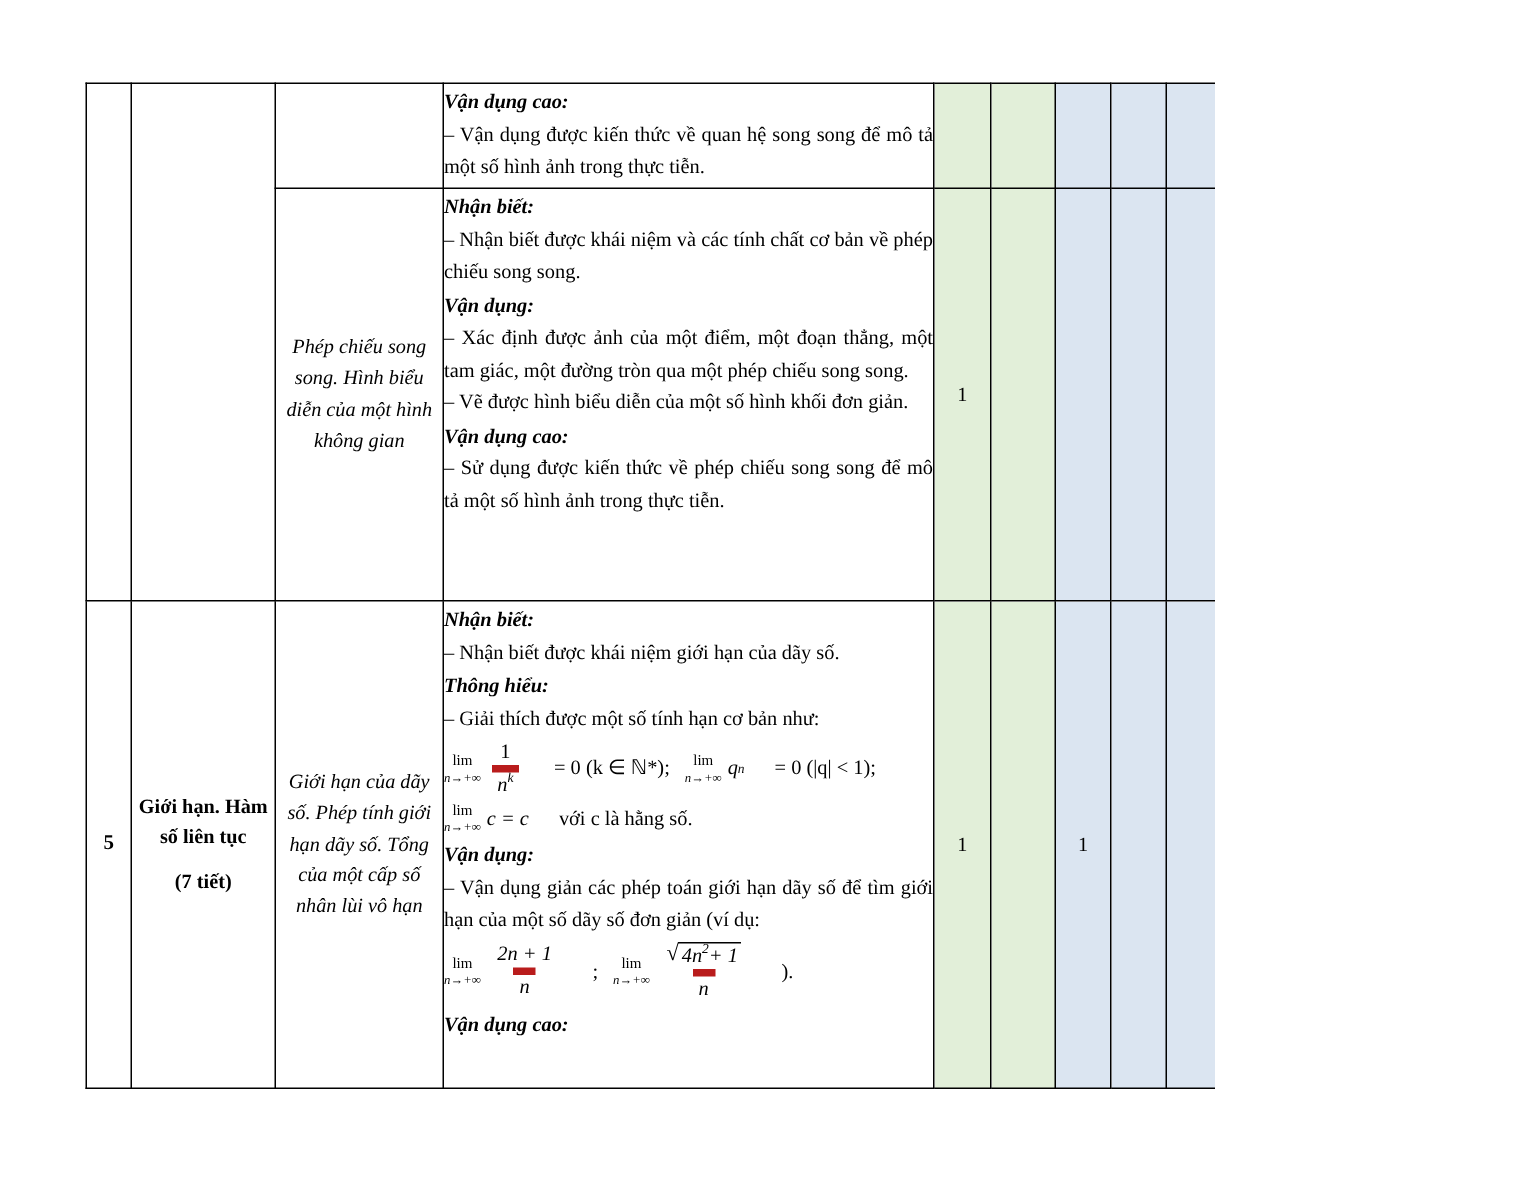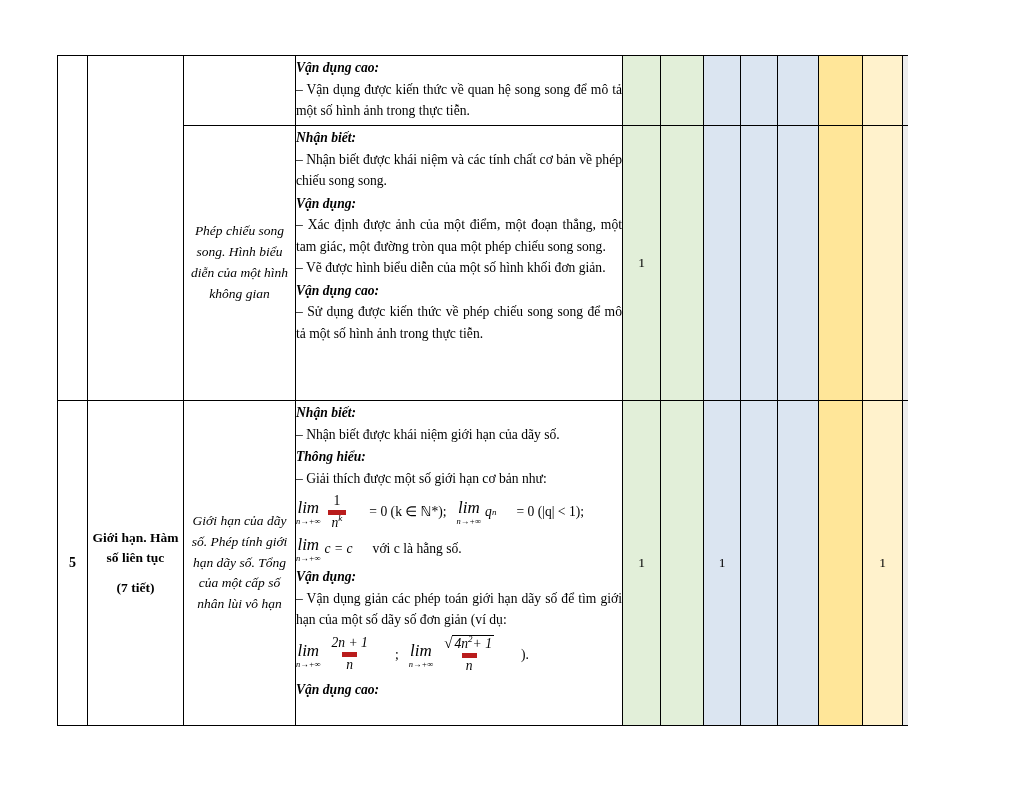--- a/index.html
+++ b/index.html
@@ -1,34 +1,34 @@
 <!DOCTYPE html>
 <html><head>
 <meta charset="utf-8">
 <style>
   html,body{margin:0;padding:0;}
   body{width:1024px;height:792px;background:#ffffff;font-family:"Liberation Serif",serif;color:#000;}
-  .page{position:relative;width:908px;height:792px;overflow:hidden;background:#fff;}
+  .page{position:relative;width:810px;height:792px;overflow:hidden;background:#fff;}
   table.matrix{position:absolute;left:57px;top:55px;width:933px;border-collapse:collapse;table-layout:fixed;}
   .matrix td{border:1px solid #000;padding:0;overflow:hidden;}
   tr.r1{height:70px;}
   tr.r2{height:275px;}
   tr.r3{height:325px;}
   .cell-num{text-align:center;vertical-align:middle;font-weight:bold;font-size:14px;}
   .cell-topic{text-align:center;vertical-align:middle;font-weight:bold;font-size:13.5px;line-height:1.5;padding:2px 3px;}
   .topic-sub{margin-top:10px;}
   .cell-subtopic{text-align:center;vertical-align:middle;font-style:italic;font-size:13.5px;line-height:1.55;padding:2px 5px;margin-left:32px;}
   .cell-content{vertical-align:top;font-size:13.6px;line-height:21.5px;padding:2px 7px 2px 9px;}
   .cell-content .h{font-weight:bold;font-style:italic;margin:1px 0 0;}
   .cell-content p.body{text-align:justify;margin:0;}
   .mark{vertical-align:middle;text-align:center;font-size:13.5px;}
   
   .mathline{display:flex;align-items:center;flex-wrap:wrap;margin:4px 0;font-size:13.6px;line-height:1.2;}
   .lim{display:inline-flex;flex-direction:column;align-items:center;margin-right:4px;line-height:1;}
-  .limword{font-size:17px;font-style:italic;}
+  .limword{font-size:10px;}
   .limsub{font-size:8.5px;margin-top:1px;font-style:italic;}
   .frac{display:inline-flex;flex-direction:column;align-items:center;margin:0 3px;line-height:1.25;}
   .fnum{padding:0 4px;}
   .fden{border-top:5px solid #b91c1c;padding:0 4px;}
   .mvar{font-style:italic;}
   .mtext{margin-left:20px;white-space:pre;}
   .mgap{display:inline-block;width:10px;}
   sup{font-size:9px;line-height:0;font-style:italic;}
   .sqrt{display:inline-flex;align-items:flex-start;}
   .radsign{font-size:15px;line-height:1.1;}
@@ -101,21 +101,21 @@
       <td class="cell-num">5</td>
       <td class="cell-topic">
         <div>Giới hạn. Hàm số liên tục</div>
         <div class="topic-sub">(7 tiết)</div>
       </td>
       <td class="cell-subtopic">Giới hạn của dãy số. Phép tính giới hạn dãy số. Tổng của một cấp số nhân lùi vô hạn</td>
       <td class="cell-content">
         <p class="h">Nhận biết:</p>
         <p class="body">– Nhận biết được khái niệm giới hạn của dãy số.</p>
         <p class="h">Thông hiểu:</p>
-        <p class="body">– Giải thích được một số giới hạn cơ bản như:</p>
+        <p class="body">– Giải thích được một số tính hạn cơ bản như:</p>
 
         <div class="mathline">
           <span class="lim">
             <span class="limword">lim</span>
             <span class="limsub">n→+∞</span>
           </span>
           <span class="frac">
             <span class="fnum">1</span>
             <span class="fden"><span class="mvar">n</span><sup>k</sup></span>
           </span>

